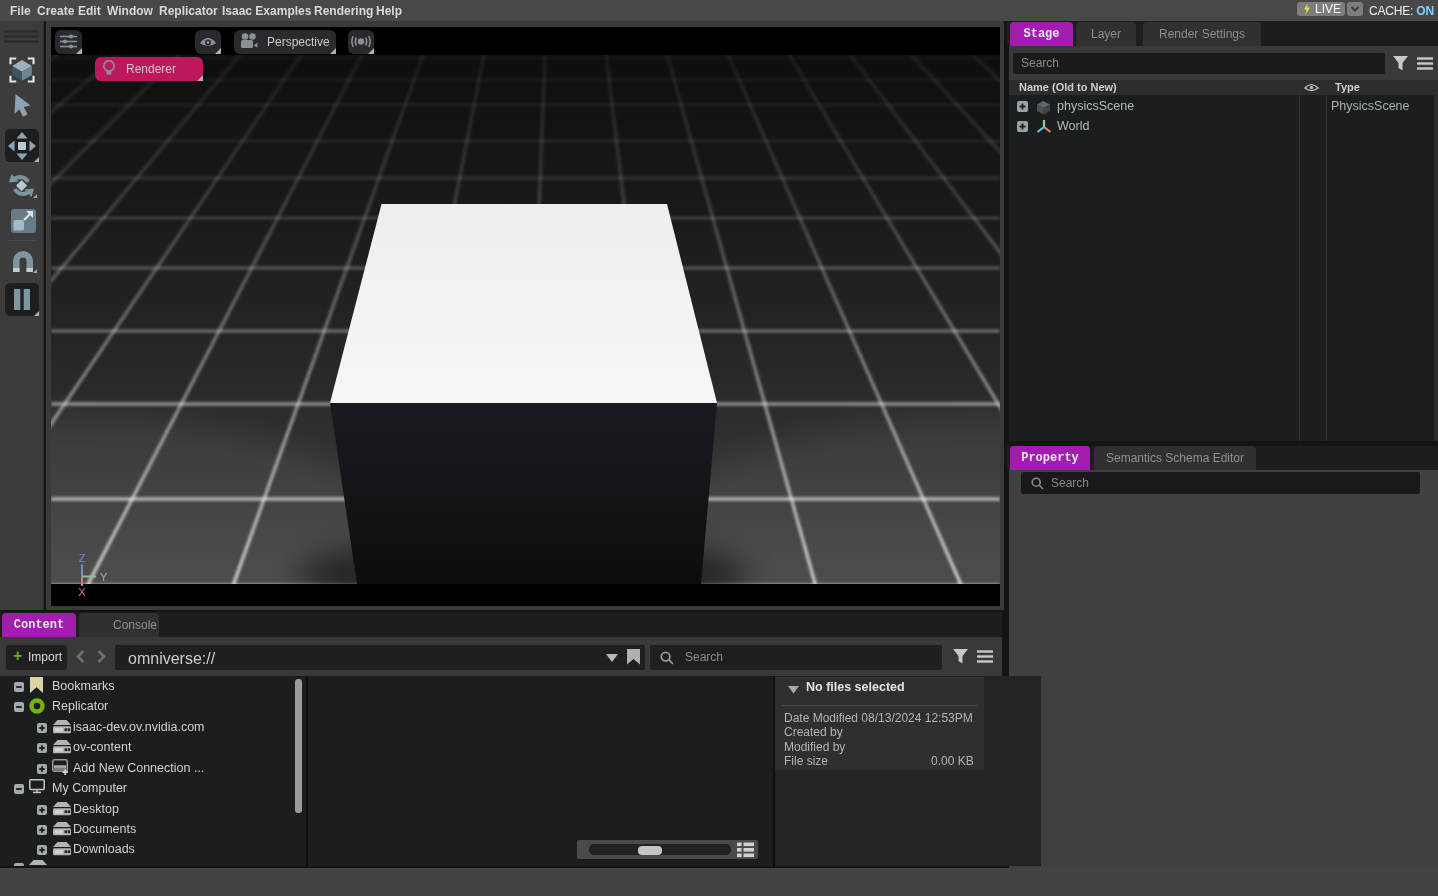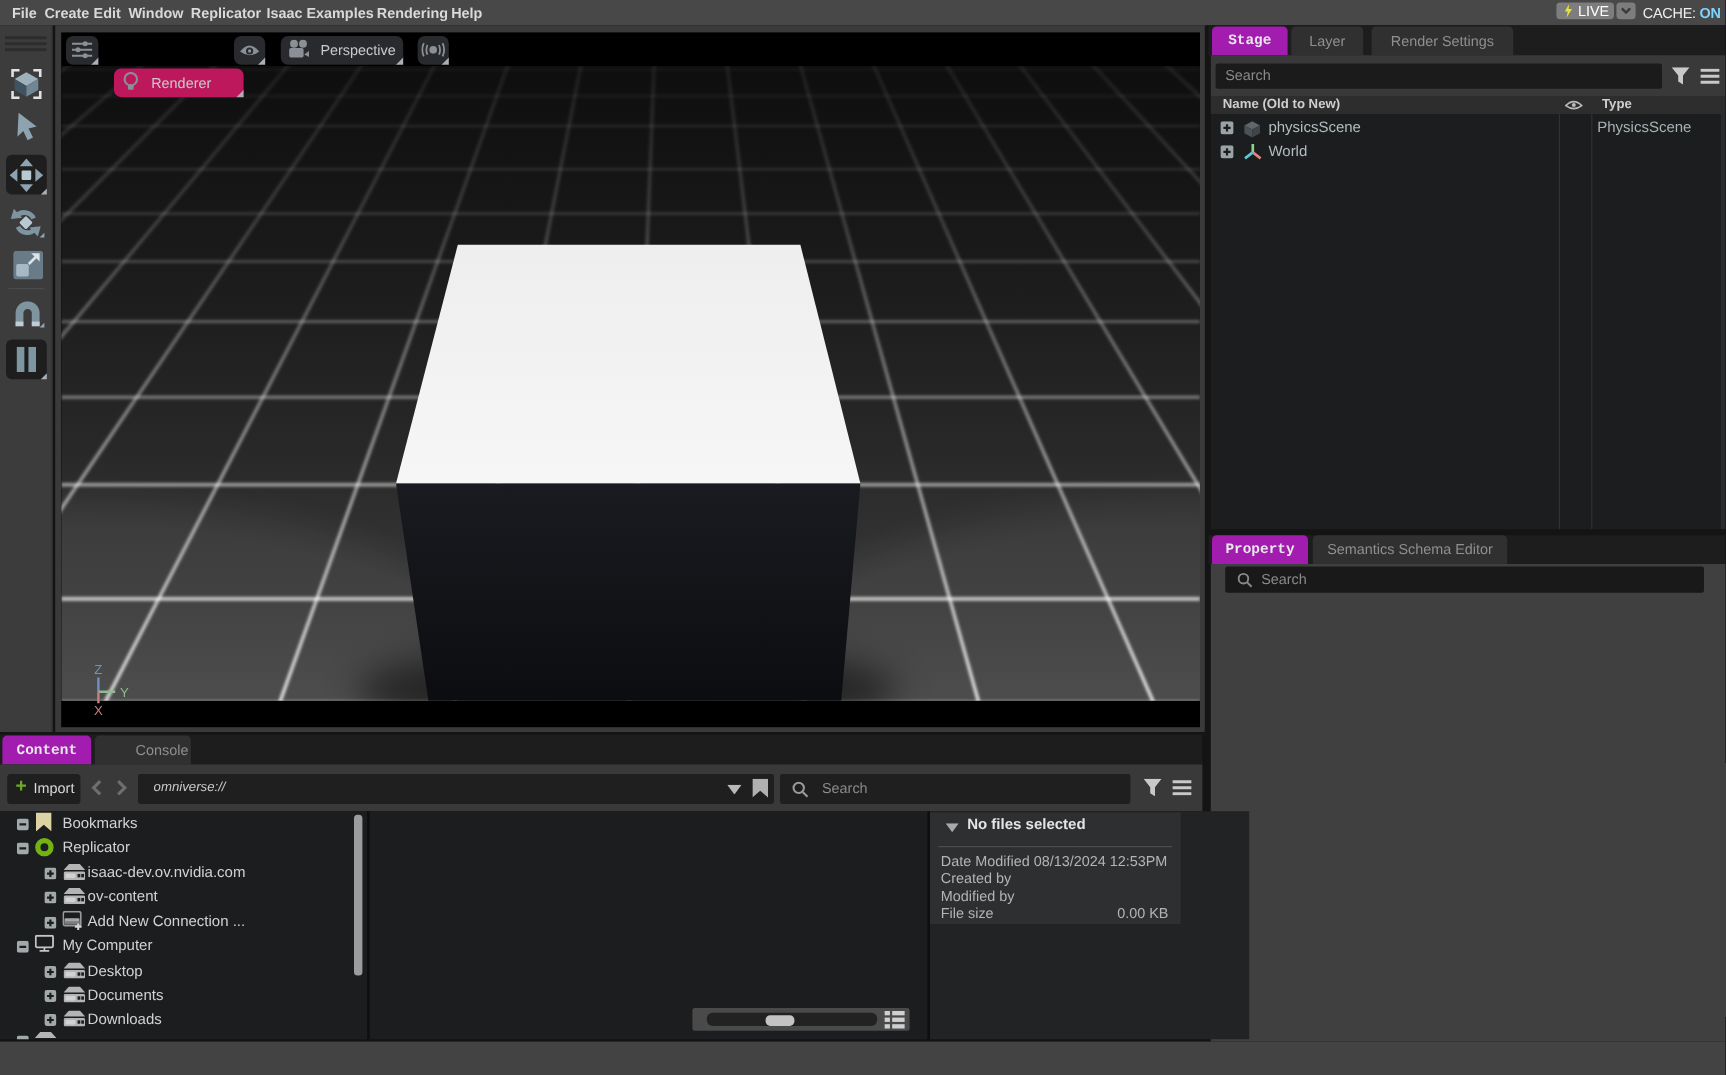--- a/index.html
+++ b/index.html
@@ -326,21 +326,21 @@
       <span class="abs" style="left:7px;top:2px;color:#6cab28;font-size:16px;font-weight:bold;">+</span>
       <span class="abs" style="left:22px;top:5px;color:#d9d9d9;font-size:12px;">Import</span>
     </div>
     <svg class="abs" style="left:76px;top:13px" width="9" height="13" viewBox="0 0 9 13">
         <path d="M7.5 1 L2 6.5 L7.5 12" stroke="#6e6e6e" stroke-width="2.6" fill="none"></path>
       </svg>
     <svg class="abs" style="left:97px;top:13px" width="9" height="13" viewBox="0 0 9 13">
         <path d="M1.5 1 L7 6.5 L1.5 12" stroke="#6e6e6e" stroke-width="2.6" fill="none"></path>
       </svg>
     <div class="abs" style="left:115px;top:8px;width:530px;height:25px;background:#1f1f1f;border-radius:2px;">
-      <span class="abs" style="left:13px;top:5px;color:#cdcdcd;font-size:11px;font-style:italic;">omniverse://</span>
+      <span class="abs" style="left:13px;top:5px;color:#cdcdcd;font-size:16px;">omniverse://</span>
       <svg class="abs" style="left:491px;top:9px" width="12" height="8" viewBox="0 0 12 8">
           <polygon points="0,0 12,0 6,8" fill="#b9b9b9"></polygon>
         </svg>
       <svg class="abs" style="left:512px;top:4px" width="13px" height="16" viewBox="0 0 13 16">
           <path d="M0 0 H13 V15.5 L6.5 10 L0 15.5 Z" fill="#b0b0b0"></path>
         </svg>
     </div>
     <div class="abs" style="left:650px;top:8px;width:292px;height:25px;background:#1f1f1f;border-radius:2px;">
       <svg class="abs" style="left:10px;top:6px" width="14" height="14" viewBox="0 0 13 13" fill="none" stroke="#9a9a9a" stroke-width="1.6">
         <circle cx="5.2" cy="5.2" r="4"></circle>

